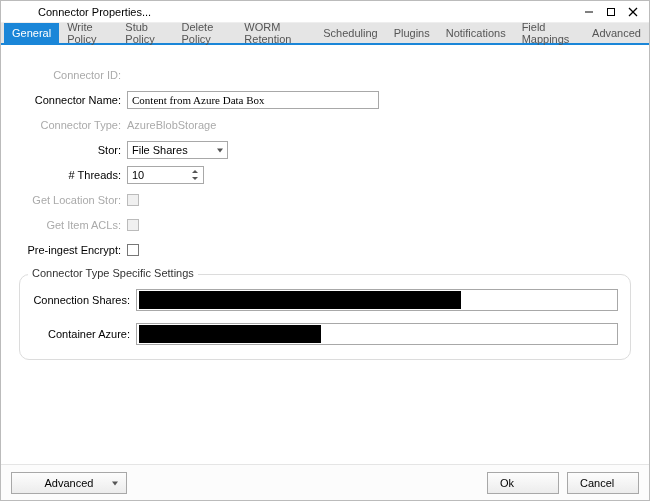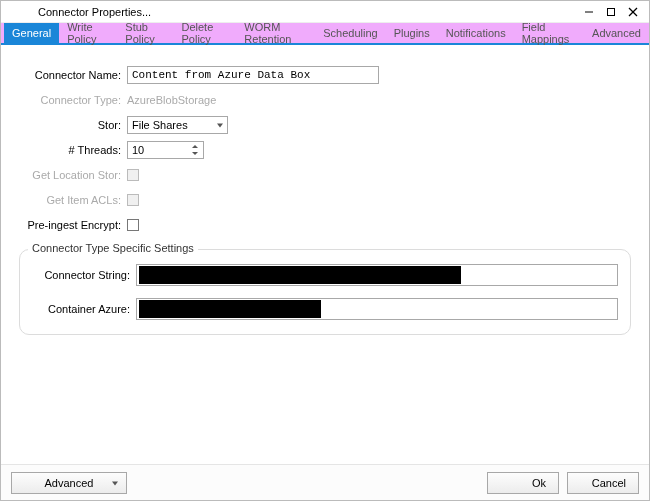--- a/index.html
+++ b/index.html
@@ -32,21 +32,21 @@
     align-items: center;
     justify-content: center;
     margin-left: 2px;
     cursor: default;
   }
   .titlebar .winbtn svg { display: block; }
 
   
   .tabstrip {
     height: 22px;
-    background: #f0abfc;
+    background: #e5e5e5;
     border-bottom: 2px solid #1a86d8;
     display: flex;
     align-items: stretch;
     padding-left: 3px;
   }
   .tab {
     padding: 0 8px;
     font-size: 11px;
     color: #555;
     display: flex;
@@ -83,21 +83,21 @@
     color: #000;
   }
   .form-label.disabled { color: #aaa; }
   .form-value-disabled { color: #aaa; font-size: 11px; }
   .text-input {
     height: 18px;
     border: 1px solid #a8a8a8;
     background: #fff;
     font-size: 11px;
     padding: 1px 4px;
-    font-family: Liberation Mono, monospace;
+    font-family: Liberation Serif, serif;
   }
   .text-input.wide { width: 252px; }
   .dropdown {
     position: relative;
     width: 101px;
     height: 18px;
     border: 1px solid #a8a8a8;
     background: #fff;
     font-size: 11px;
     padding: 1px 4px;
@@ -226,21 +226,21 @@
     height: 22px;
     min-width: 72px;
     border: 1px solid #a8a8a8;
     background: linear-gradient(#fdfdfd,#ececec);
     font-size: 11px;
     font-family: inherit;
     padding: 0 12px;
     margin-left: 8px;
     display: flex;
     align-items: center;
-    justify-content: flex-end;
+    justify-content: flex-start;
     cursor: default;
   }
   .btn-advanced {
     width: 116px;
     justify-content: center;
     position: relative;
     margin-left: 0;
   }
   .btn-advanced .dd-arrow {
     position: absolute;
@@ -305,20 +305,24 @@
   <div class="tab">
       <span>Field Mappings</span>
     </div>
   <div class="tab">
       <span>Advanced</span>
     </div>
 </div>
 
 <div class="content">
 
+  <div class="form-row">
+    <div class="form-label disabled">Connector ID:</div>
+    <div class="form-value-disabled"></div>
+  </div>
 
   <div class="form-row">
     <div class="form-label">Connector Name:</div>
     <input class="text-input wide" value="Content from Azure Data Box" style="">
   </div>
 
   <div class="form-row">
     <div class="form-label disabled">Connector Type:</div>
     <div class="form-value-disabled">AzureBlobStorage</div>
   </div>
@@ -358,21 +362,21 @@
 
   <div class="form-row">
     <div class="form-label">Pre-ingest Encrypt:</div>
     <div class="checkbox"></div>
   </div>
 
   <div class="groupbox">
     <div class="legend">Connector Type Specific Settings</div>
 
     <div class="gb-row">
-      <div class="gb-label">Connector String:</div>
+      <div class="gb-label">Connection Shares:</div>
       <div class="gb-value-wrap">
         <div class="redact r1"></div>
       </div>
     </div>
 
     <div class="gb-row">
       <div class="gb-label">Container Azure:</div>
       <div class="gb-value-wrap">
         <div class="redact r2"></div>
       </div>

